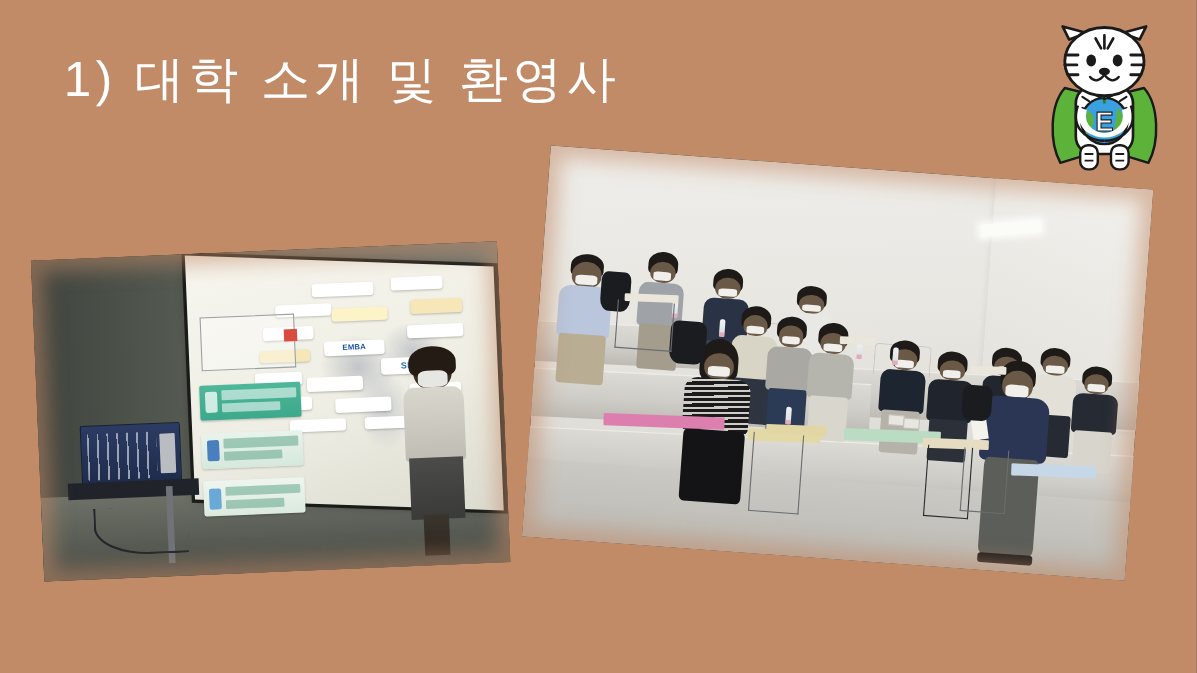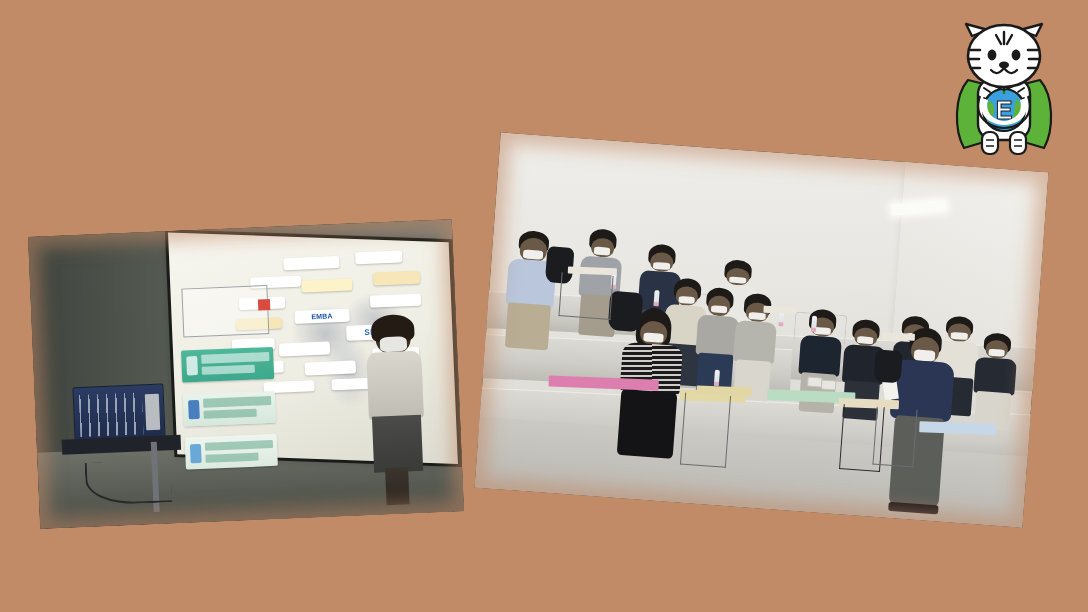--- a/index.html
+++ b/index.html
@@ -300,20 +300,21 @@
   .rail {
     position: absolute; border: 1.6px solid #c9c7c1; border-bottom: none;
     border-radius: 4px 4px 0 0; background: transparent;
   }
 </style>
 </head>
 <body>
 
 <div id="slide" style="background: rgb(193, 139, 104);">
 
+  <div id="slide-title" style="color: rgb(255, 255, 255);">1)  대학 소개 및 환영사</div>
 
   <div id="mascot">
     <svg viewBox="0 0 120 146" xmlns="http://www.w3.org/2000/svg">
 
       <path d="M24 58 C10 74 10 108 20 126 L40 120 L40 62 Z" fill="#5db33a" stroke="#1a1a1a" stroke-width="2.2" stroke-linejoin="round"></path>
       <path d="M96 58 C110 74 110 108 100 126 L80 120 L80 62 Z" fill="#5db33a" stroke="#1a1a1a" stroke-width="2.2" stroke-linejoin="round"></path>
 
       <rect x="34" y="56" width="52" height="62" rx="16" fill="#ffffff" stroke="#1a1a1a" stroke-width="2.4"></rect>
 
       <path d="M40 66 L46 70 M40 76 L46 80 M40 86 L45 89" stroke="#1a1a1a" stroke-width="2" stroke-linecap="round" fill="none"></path>

